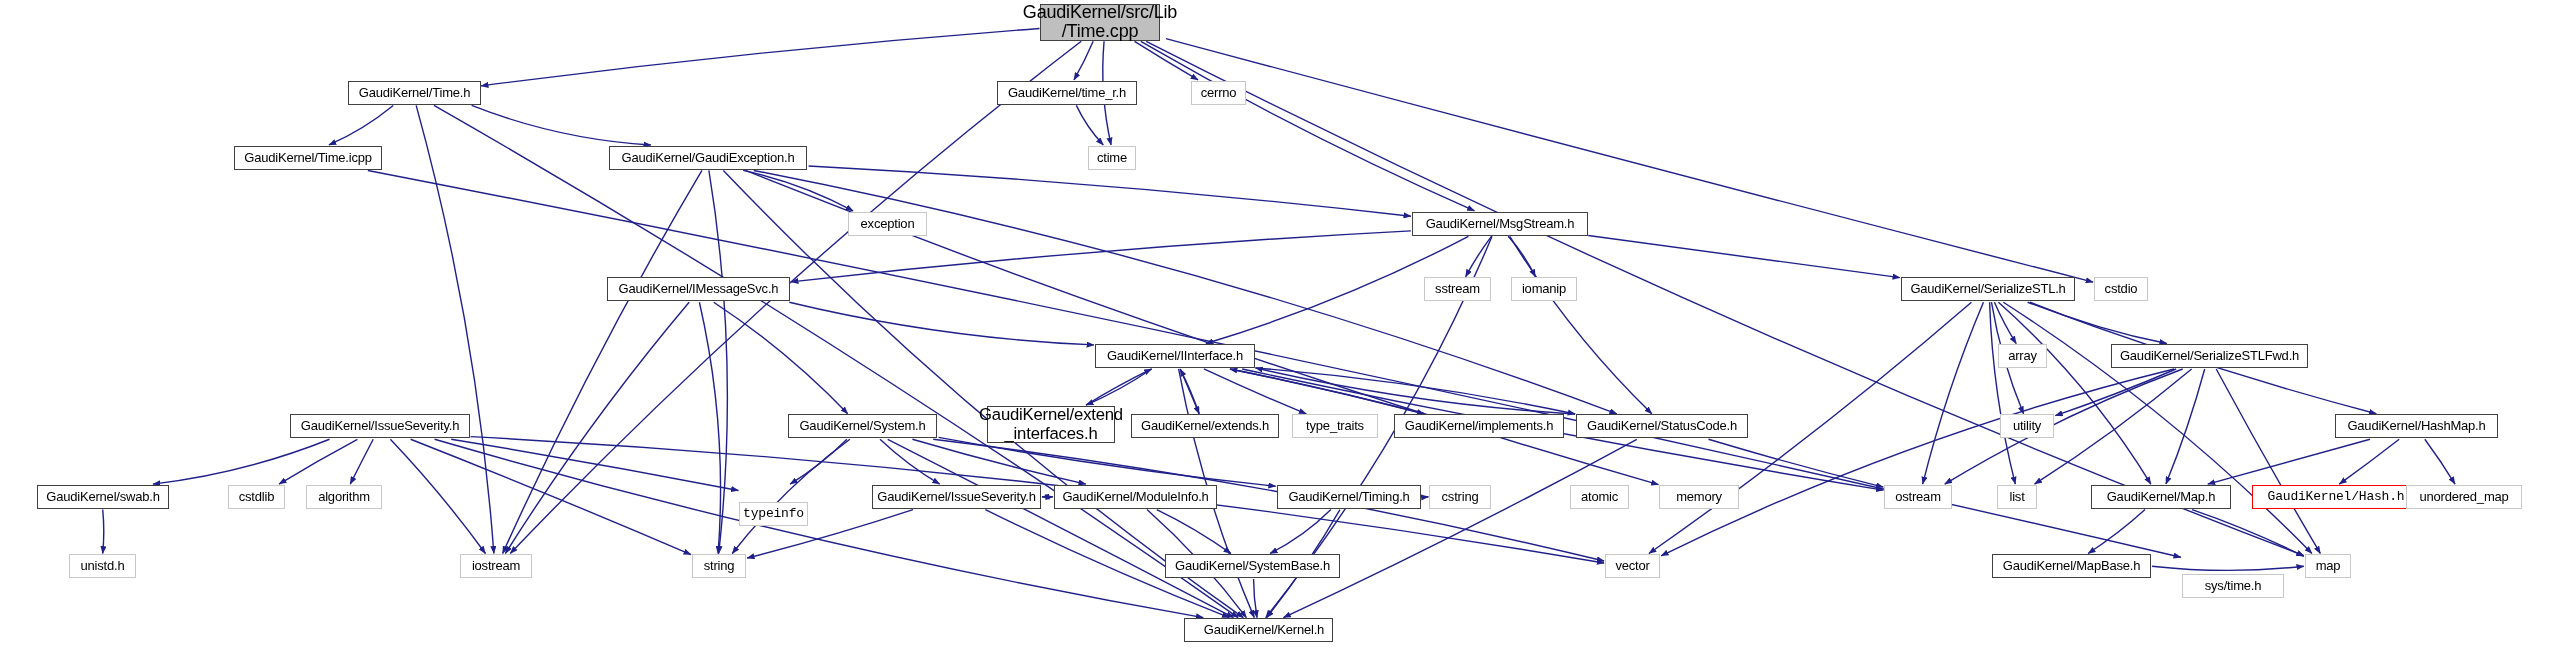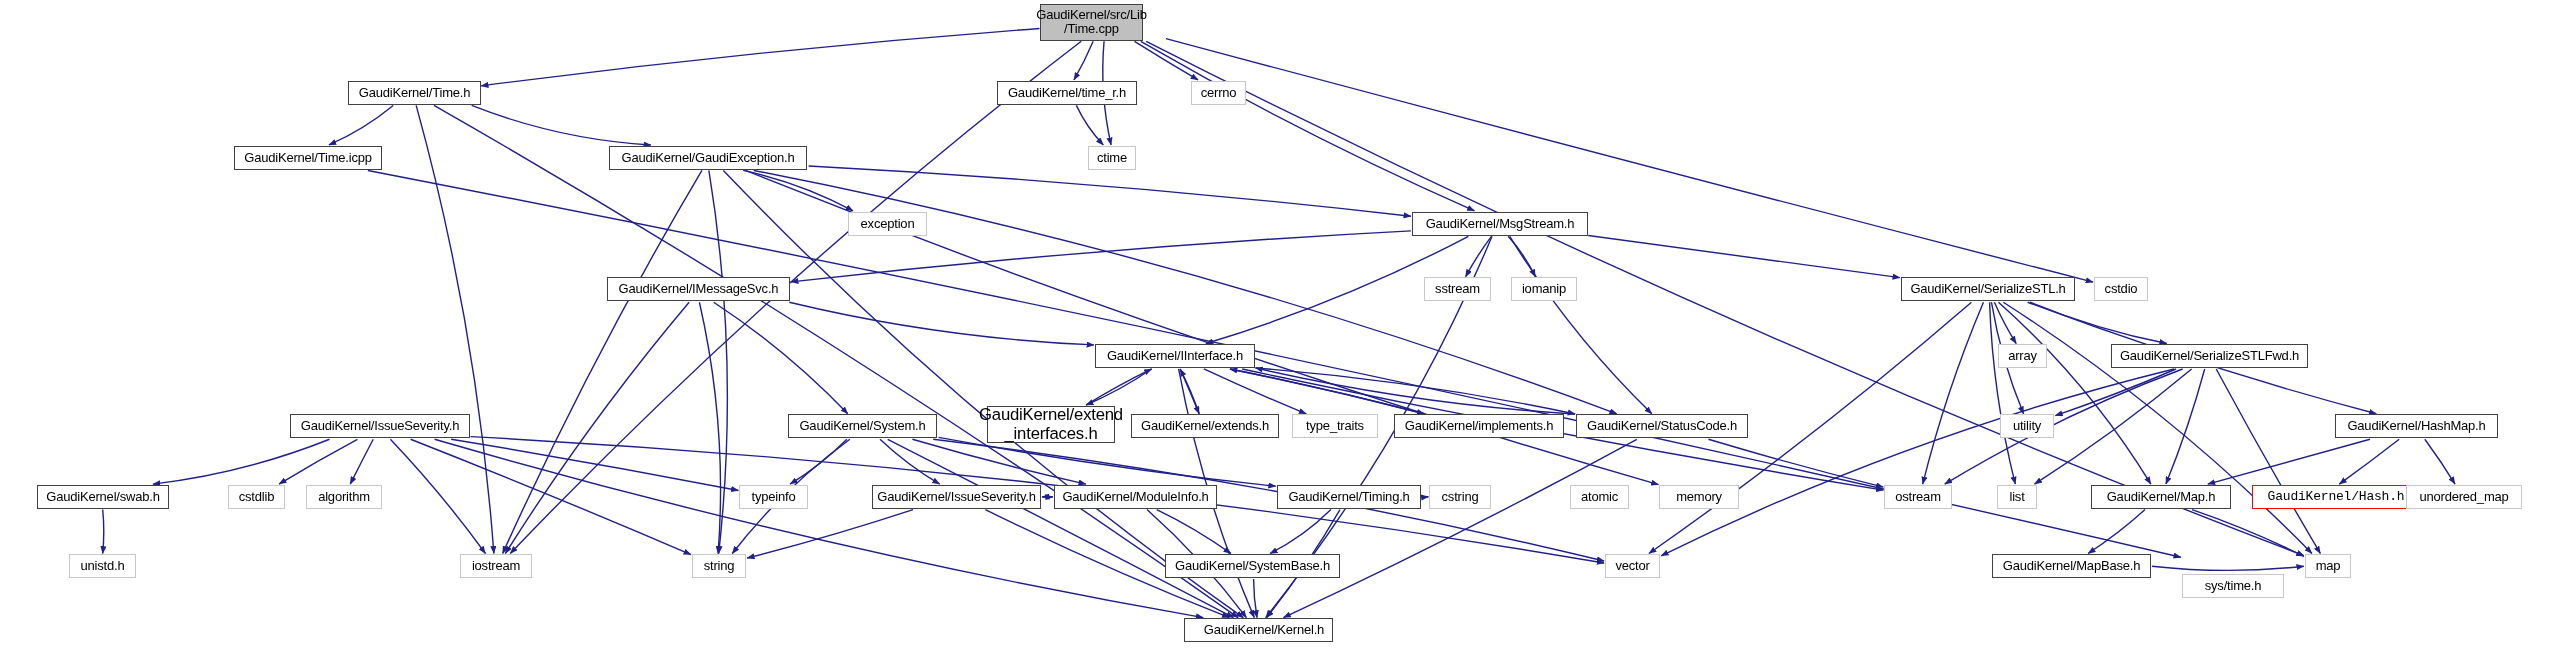--- a/index.html
+++ b/index.html
@@ -160,21 +160,21 @@
       <path d="M1427.8,659.0 Q1427.9,681.2 1431.7,703.0" fill="none" stroke="#20208a" stroke-width="1.6" marker-end="url(#arrowhead)"></path>
       <path d="M2732.6,500.0 Q2699.1,526.2 2664.4,551.0" fill="none" stroke="#20208a" stroke-width="1.6" marker-end="url(#arrowhead)"></path>
       <path d="M2761.8,500.0 Q2780.1,524.8 2796.2,551.0" fill="none" stroke="#20208a" stroke-width="1.6" marker-end="url(#arrowhead)"></path>
       <path d="M2699.4,500.0 Q2606.9,525.2 2514.6,551.0" fill="none" stroke="#20208a" stroke-width="1.6" marker-end="url(#arrowhead)"></path>
       <path d="M2443.2,580.0 Q2412.7,607.6 2378.3,630.0" fill="none" stroke="#20208a" stroke-width="1.6" marker-end="url(#arrowhead)"></path>
       <path d="M2496.7,580.0 Q2562.1,602.4 2624.0,633.2" fill="none" stroke="#20208a" stroke-width="1.6" marker-end="url(#arrowhead)"></path>
       <path d="M2451.0,644.5 Q2537.5,654.0 2624.0,644.5" fill="none" stroke="#20208a" stroke-width="1.6" marker-end="url(#arrowhead)"></path>
       <path d="M419.0,194.0 Q1455.6,395.0 2484.0,634.3" fill="none" stroke="#20208a" stroke-width="1.6" marker-end="url(#arrowhead)"></path>
     </svg>
   <div id="node-layer">
-      <div class="gnode kind-root" style="left: 1040px; top: 3.5px; width: 103px; height: 37px; font-size: 13px;">GaudiKernel/src/Lib
+      <div class="gnode kind-root" style="left: 1040px; top: 3.5px; width: 120px; height: 37px; font-size: 18px;">GaudiKernel/src/Lib
 /Time.cpp</div>
       <div class="gnode kind-header" style="left: 348px; top: 81px; width: 133px; height: 24px;">GaudiKernel/Time.h</div>
       <div class="gnode kind-header" style="left: 997px; top: 81px; width: 140px; height: 24px;">GaudiKernel/time_r.h</div>
       <div class="gnode kind-system" style="left: 1191px; top: 81px; width: 55px; height: 24px;">cerrno</div>
       <div class="gnode kind-header" style="left: 234px; top: 146px; width: 148px; height: 24px;">GaudiKernel/Time.icpp</div>
       <div class="gnode kind-header" style="left: 609px; top: 146px; width: 198px; height: 24px;">GaudiKernel/GaudiException.h</div>
       <div class="gnode kind-system" style="left: 1088px; top: 146px; width: 48px; height: 24px;">ctime</div>
       <div class="gnode kind-system" style="left: 848px; top: 212px; width: 79px; height: 24px;">exception</div>
       <div class="gnode kind-header" style="left: 1412px; top: 212px; width: 176px; height: 24px;">GaudiKernel/MsgStream.h</div>
       <div class="gnode kind-header" style="left: 607px; top: 277px; width: 183px; height: 24px;">GaudiKernel/IMessageSvc.h</div>
@@ -191,21 +191,21 @@
 _interfaces.h</div>
       <div class="gnode kind-header" style="left: 1131px; top: 414px; width: 148px; height: 24px;">GaudiKernel/extends.h</div>
       <div class="gnode kind-system" style="left: 1292px; top: 414px; width: 86px; height: 24px;">type_traits</div>
       <div class="gnode kind-header" style="left: 1394px; top: 414px; width: 170px; height: 24px;">GaudiKernel/implements.h</div>
       <div class="gnode kind-header" style="left: 1576px; top: 414px; width: 172px; height: 24px;">GaudiKernel/StatusCode.h</div>
       <div class="gnode kind-system" style="left: 2000px; top: 414px; width: 54px; height: 24px;">utility</div>
       <div class="gnode kind-header" style="left: 2335px; top: 414px; width: 163px; height: 24px;">GaudiKernel/HashMap.h</div>
       <div class="gnode kind-header" style="left: 37px; top: 485px; width: 132px; height: 24px;">GaudiKernel/swab.h</div>
       <div class="gnode kind-system" style="left: 228px; top: 485px; width: 57px; height: 24px;">cstdlib</div>
       <div class="gnode kind-system" style="left: 306px; top: 485px; width: 76px; height: 24px;">algorithm</div>
-      <div class="gnode kind-system" style="left: 739px; top: 485px; width: 69px; height: 24px;">typeinfo</div>
+      <div class="gnode kind-system" style="left: 739px; top: 502px; width: 69px; height: 24px; font-family: Liberation Mono, monospace;">typeinfo</div>
       <div class="gnode kind-header" style="left: 872px; top: 485px; width: 169px; height: 24px;">GaudiKernel/IssueSeverity.h</div>
       <div class="gnode kind-header" style="left: 1054px; top: 485px; width: 163px; height: 24px;">GaudiKernel/ModuleInfo.h</div>
       <div class="gnode kind-header" style="left: 1277px; top: 485px; width: 144px; height: 24px;">GaudiKernel/Timing.h</div>
       <div class="gnode kind-system" style="left: 1429px; top: 485px; width: 62px; height: 24px;">cstring</div>
       <div class="gnode kind-system" style="left: 1570px; top: 485px; width: 59px; height: 24px;">atomic</div>
       <div class="gnode kind-system" style="left: 1659px; top: 485px; width: 80px; height: 24px;">memory</div>
       <div class="gnode kind-system" style="left: 1884px; top: 485px; width: 68px; height: 24px;">ostream</div>
       <div class="gnode kind-system" style="left: 1997px; top: 485px; width: 40px; height: 24px;">list</div>
       <div class="gnode kind-header" style="left: 2091px; top: 485px; width: 140px; height: 24px;">GaudiKernel/Map.h</div>
       <div class="gnode kind-highlight" style="left: 2252px; top: 485px; width: 168px; height: 24px; font-family: Liberation Mono, monospace;">GaudiKernel/Hash.h</div>

